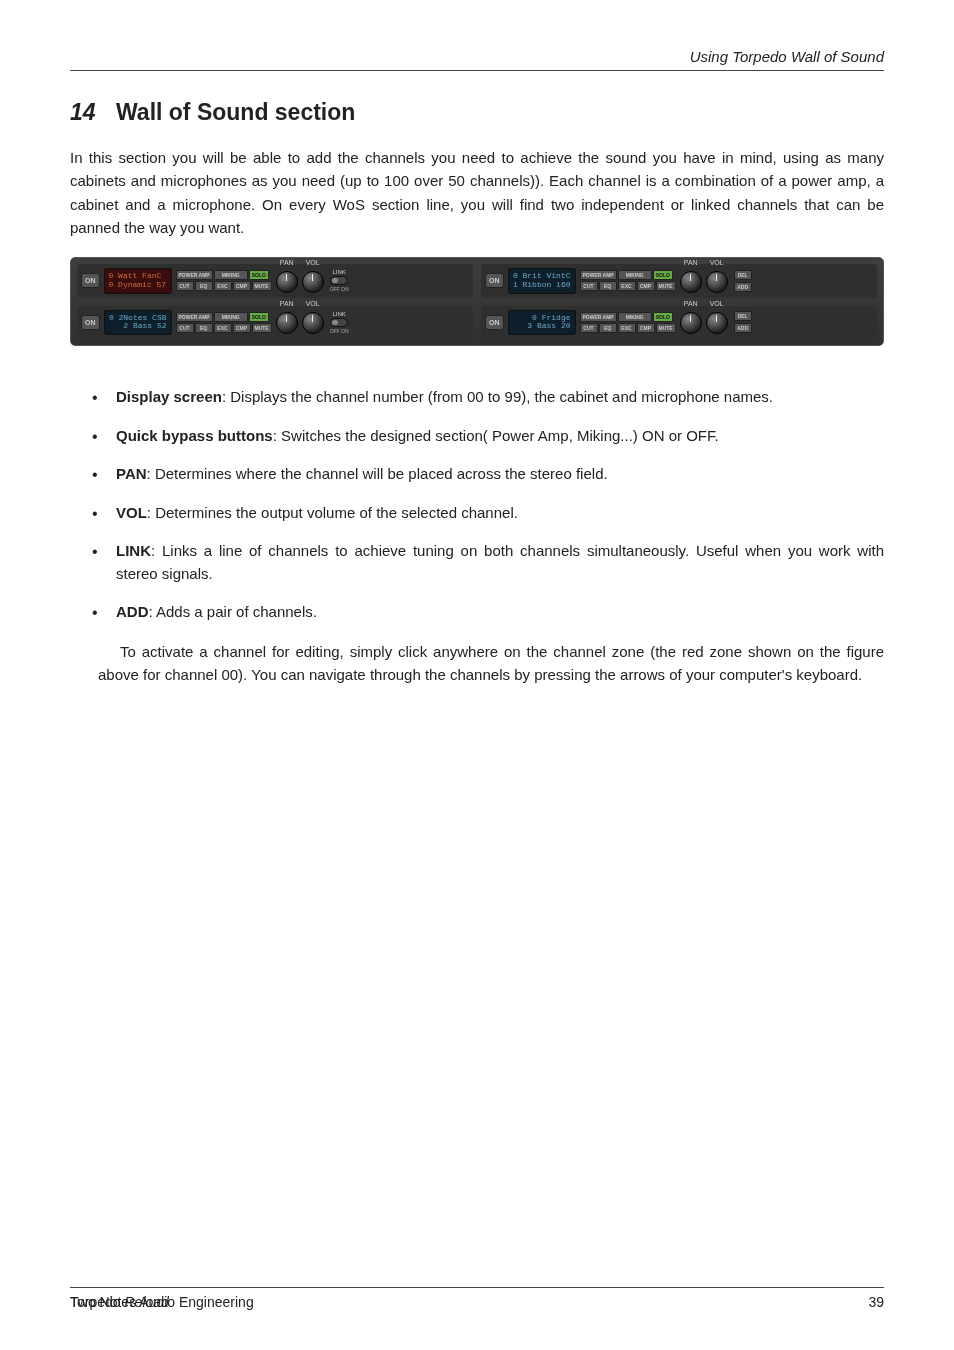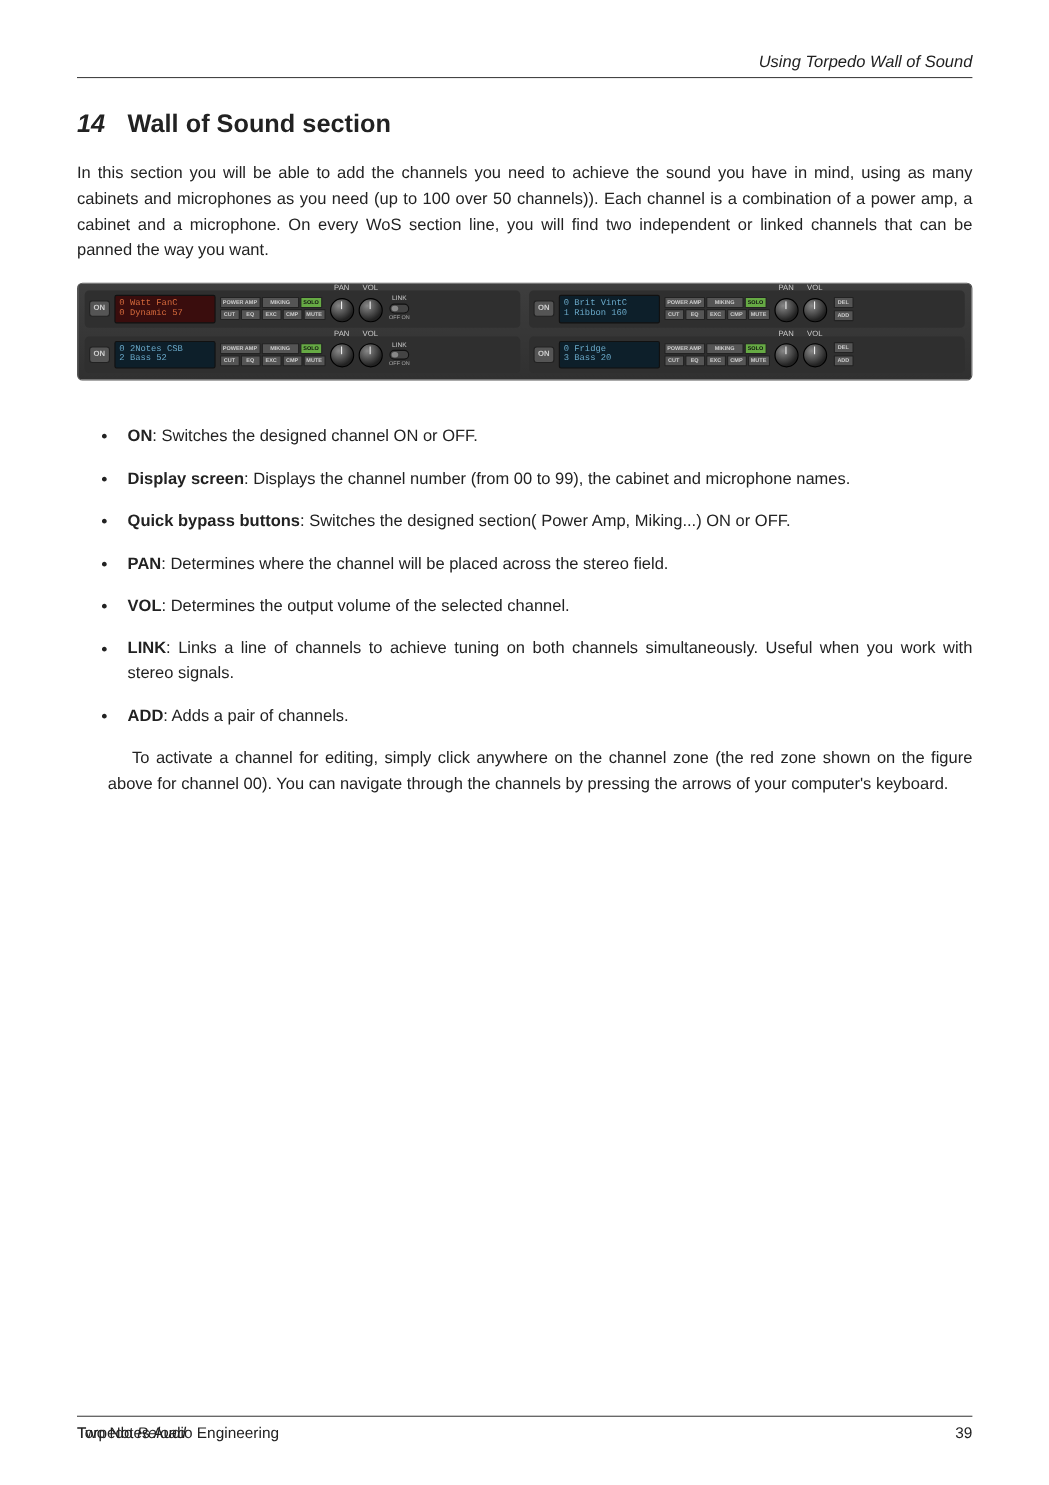--- a/index.html
+++ b/index.html
@@ -68,23 +68,23 @@
   }
   .wos-row { display: flex; gap: 8px; }
   .wos-half { flex: 1; background: #2f2f2f; border-radius: 4px; padding: 4px; display:flex; align-items:center; gap:4px; position:relative; }
   .wos-on {
     font-family: Arial, sans-serif; font-size:7px; font-weight:bold;
     background:#555; color:#ccc; padding:3px 3px; border-radius:3px; border:1px solid #222;
   }
   .wos-disp {
     background:#3a0d0d; color:#d66a3c; font-family: "Courier New", monospace;
     font-size:8px; line-height:1.1; padding:3px 4px; border-radius:2px;
-    border:1px solid #111; width:92px; overflow:hidden; white-space:pre;
-  }
-  .wos-disp.blue { color:#6aa9c9; background:#0d1f2a; }
+    border:1px solid #111; width:68px; overflow:hidden; white-space:pre;
+  }
+  .wos-disp.blue { color:#6aa9c9; background:#0d1f2a;text-align:right; }
   .wos-btns { display:flex; flex-direction:column; gap:1px; }
   .wos-btns-row { display:flex; gap:1px; }
   .wos-btn {
     font-family: Arial,sans-serif; font-size:5px; font-weight:bold;
     background:#555; color:#ccc; padding:1px 2px; border-radius:1px; border:1px solid #222;
     min-width:18px; text-align:center;
   }
   .wos-btn.wide { min-width:34px; }
   .wos-btn.solo { background:#6a4; color:#111; }
   .wos-knob {
@@ -266,21 +266,20 @@
         </div>
       <div class="wos-side">
         <span class="wos-btn">DEL</span>
         <span class="wos-btn">ADD</span>
       </div>
     </div>
   </div>
 </div>
 
 <ul class="defs">
-  <li><span class="term">ON</span><span>: Switches the designed channel ON or OFF.</span></li>
   <li><span class="term">Display screen</span><span>: Displays the channel number (from 00 to 99), the cabinet and microphone names.</span></li>
   <li><span class="term">Quick bypass buttons</span><span>: Switches the designed section( Power Amp, Miking...) ON or OFF.</span></li>
   <li><span class="term">PAN</span><span>: Determines where the channel will be placed across the stereo field.</span></li>
   <li><span class="term">VOL</span><span>: Determines the output volume of the selected channel.</span></li>
   <li><span class="term">LINK</span><span>: Links a line of channels to achieve tuning on both channels simultaneously. Useful when you work with stereo signals.</span></li>
   <li><span class="term">ADD</span><span>: Adds a pair of channels.</span></li>
 </ul>
 
 <p class="body indent">To activate a channel for editing, simply click anywhere on the channel zone (the red zone shown on the figure above for channel 00). You can navigate through the channels by pressing the arrows of your computer's keyboard.</p>
 

